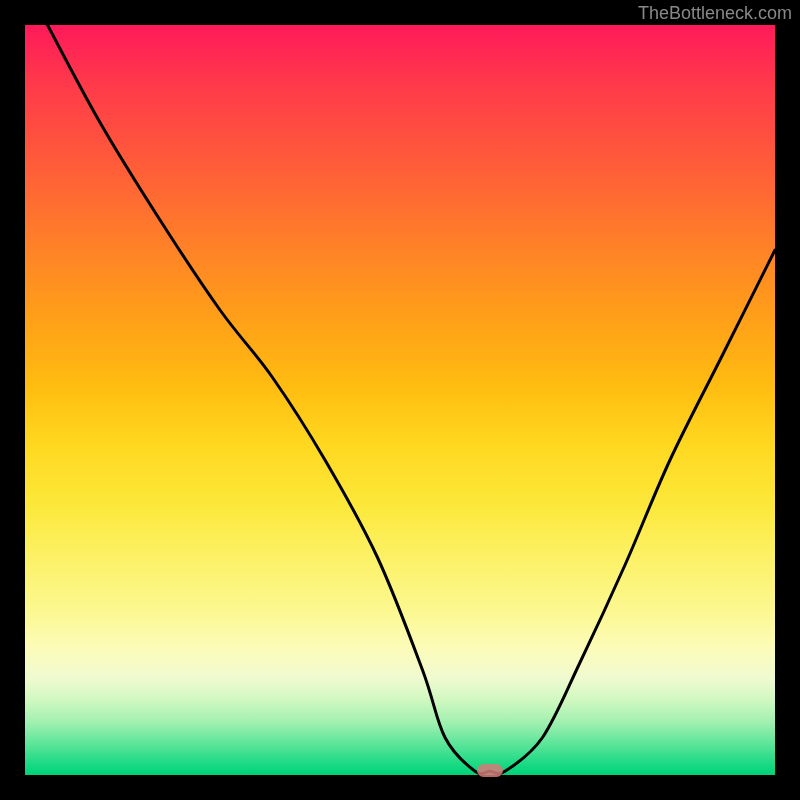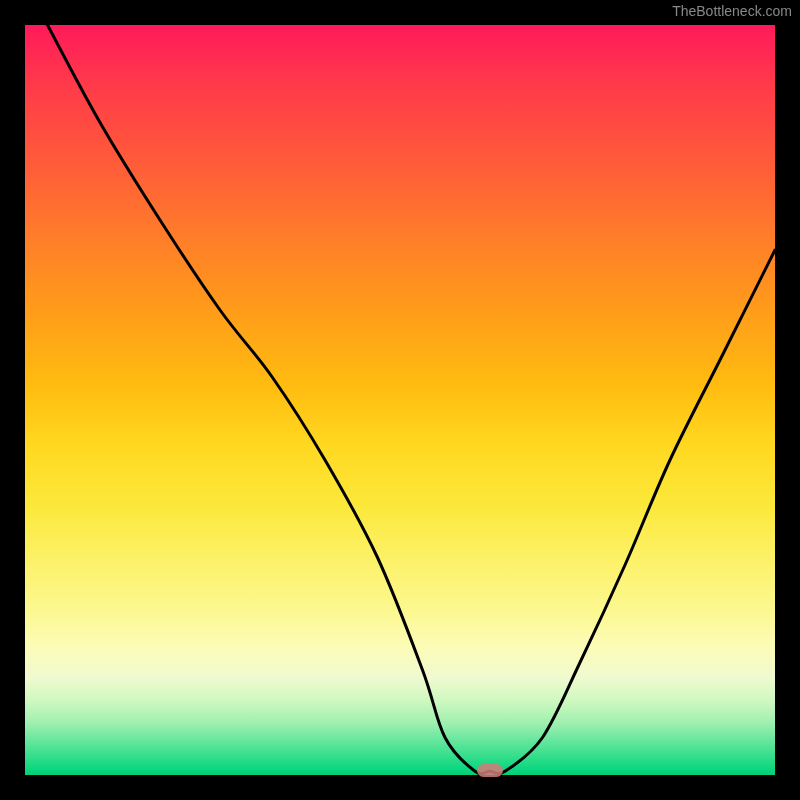--- a/index.html
+++ b/index.html
@@ -42,21 +42,21 @@
       #10d880 99%,
       #00d078 100%
     );
   }
   .watermark {
     position: absolute;
     top: 3px;
     right: 8px;
     color: #888;
     font-family: Arial, sans-serif;
-    font-size: 14px;
+    font-size: 18px;
     font-weight: 400;
     user-select: none;
   }
   svg.curve {
     position: absolute;
     left: 0;
     top: 0;
     width: 750px;
     height: 750px;
     overflow: visible;

